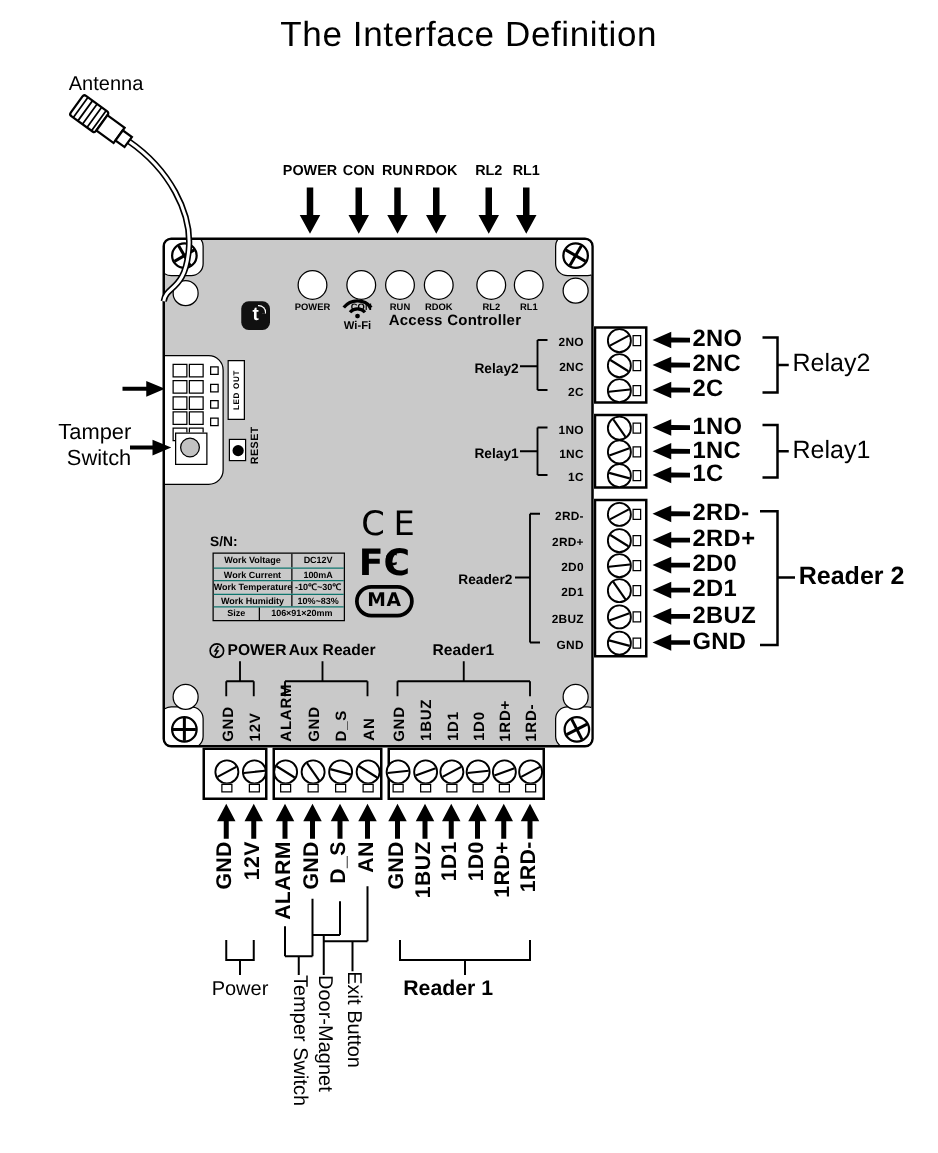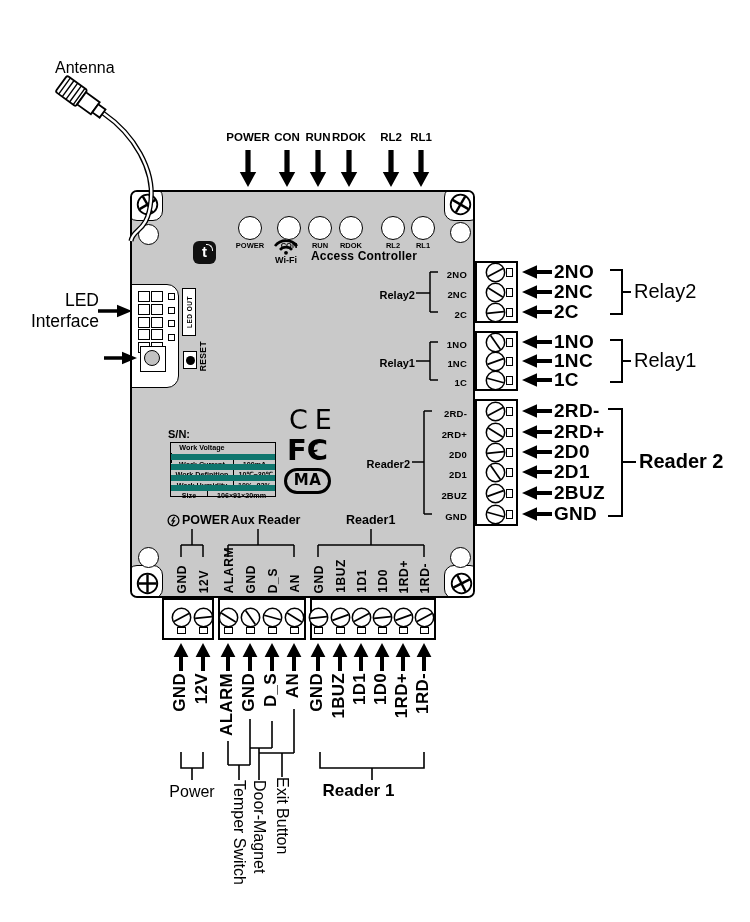--- a/index.html
+++ b/index.html
@@ -25,21 +25,21 @@
   .ledout span{font-size:6.5px;font-weight:700;letter-spacing:.5px}
   .vup{writing-mode:vertical-rl;transform:rotate(180deg)}
   .vdn{writing-mode:vertical-rl}
   .tamper{position:absolute;left:8px;top:154px;width:26px;height:26px;background:#fff;border:1.7px solid #000}
   .tamper i{position:absolute;left:3.2px;top:3.2px;width:16px;height:16px;border-radius:50%;background:#c2c2c2;border:1.5px solid #000;display:block}
   .resetbox{position:absolute;left:51px;top:159px;width:14px;height:18px;background:#fff;border:1.4px solid #000}
   .resetbox i{position:absolute;left:2.2px;top:3.8px;width:9px;height:9px;border-radius:50%;background:#000;display:block}
   .resetlab{position:absolute;left:66px;top:149px;font-size:8.5px;font-weight:700;letter-spacing:.4px}
   .snlab{position:absolute;left:36px;top:236px;font-size:11px;font-weight:700}
   .spec{position:absolute;left:38px;top:250px;width:106px;border:1.3px solid #000}
-  .srow{display:flex;border-top:6px solid #0f766e;height:10.6px}
+  .srow{display:flex;border-top:1px solid #0f766e;height:10.6px}
   .srow:first-child{border-top:none}
   .sc{font-size:7.2px;font-weight:700;text-align:center;line-height:10px;white-space:nowrap}
   .sc.l{width:62px}
   .sc.v{flex:1;border-left:1px solid #000}
   .srow.last .l{width:36px}
   .ce{position:absolute;left:157px;top:212px;font-size:27px;letter-spacing:7px;font-family:"DejaVu Sans",sans-serif}
   .fcc{position:absolute;left:155px;top:241px;font-family:"DejaVu Sans",sans-serif;font-weight:700}
   .fcc .big{font-size:29px}
   .fcc .inner{font-size:14px;margin-left:-20px;vertical-align:8px}
   .ma{position:absolute;left:152px;top:276px;width:47px;height:26px;border:3.2px solid #000;border-radius:13px;text-align:center;font-size:15px;font-weight:700;line-height:19px;letter-spacing:.5px;font-family:"DejaVu Sans",sans-serif}
@@ -56,20 +56,21 @@
   .extb{position:absolute;font-size:17px;font-weight:700;line-height:18px;letter-spacing:.3px;z-index:4}
   .vwire{position:absolute;font-size:16px;line-height:16px;z-index:4}
   .glab{position:absolute;z-index:4;text-align:center}
   .llab{position:absolute;font-size:17.5px;line-height:1.18;text-align:right;z-index:4}
 </style>
 </head>
 <body>
 
 <div class="page" id="page">
 
+  <div class="title">The Interface Definition</div>
   <div class="ant-label">Antenna</div>
 
   <svg id="overlay" width="750" height="922">
 <g>
   <path d="M103 113C135 135 154 170 151 200C148 233 133 228 131 241" fill="none" stroke="#000" stroke-width="5"></path>
   <path d="M103 113C135 135 154 170 151 200C148 233 133 228 131 241" fill="none" stroke="#fff" stroke-width="2.4"></path>
   <g transform="translate(88,103) rotate(36)" fill="#fff" stroke="#000" stroke-width="1.8">
     <rect x="-33" y="-10" width="25" height="20" rx="2"></rect>
     <path d="M-29 -10V10 M-24.5 -10V10 M-20 -10V10 M-15.5 -10V10 M-11 -10V10" fill="none" stroke-width="1.4"></path>
     <rect x="-8" y="-7.5" width="17" height="15"></rect>
@@ -170,30 +171,30 @@
     <div class="tamper">
         <i></i>
       </div>
     <div class="resetbox">
         <i></i>
       </div>
     <div class="resetlab vup">RESET</div>
 
     <div class="snlab">S/N:</div>
     <div class="spec" id="spec">
-        <div class="srow" style="position: relative; flex-direction: column;">
+        <div class="srow" style="position: relative;">
           <div class="sc l" style="position: relative;">Work Voltage</div>
           <div class="sc v" style="position: relative;">DC12V</div>
         </div>
         <div class="srow" style="position: relative;">
           <div class="sc l" style="position: relative;">Work Current</div>
           <div class="sc v" style="position: relative;">100mA</div>
         </div>
         <div class="srow" style="position: relative;">
-          <div class="sc l" style="position: relative;">Work Definition</div>
+          <div class="sc l" style="position: relative;">Work Temperature</div>
           <div class="sc v" style="position: relative;">-10℃~30℃</div>
         </div>
         <div class="srow" style="position: relative;">
           <div class="sc l" style="position: relative;">Work Humidity</div>
           <div class="sc v" style="position: relative;">10%~83%</div>
         </div>
         <div class="srow last" style="position: relative;">
           <div class="sc l" style="position: relative;">Size</div>
           <div class="sc v" style="position: relative;">106×91×20mm</div>
         </div>
@@ -283,23 +284,23 @@
       <div class="obbot vup" style="left: 135px; bottom: 3px; position: absolute;">D_S</div>
       <div class="obbot vup" style="left: 157px; bottom: 3px; position: absolute;">AN</div>
       <div class="obbot vup" style="left: 181px; bottom: 3px; position: absolute;">GND</div>
       <div class="obbot vup" style="left: 203px; bottom: 3px; position: absolute;">1BUZ</div>
       <div class="obbot vup" style="left: 224px; bottom: 3px; position: absolute;">1D1</div>
       <div class="obbot vup" style="left: 245px; bottom: 3px; position: absolute;">1D0</div>
       <div class="obbot vup" style="left: 266px; bottom: 3px; position: absolute;">1RD+</div>
       <div class="obbot vup" style="left: 287px; bottom: 3px; position: absolute;">1RD-</div>
     </div>
 
-  <div class="llab" style="left:0;width:99px;top:290px">
-    <div>LED</div>
-    <div>Interface</div>
+  <div class="llab" style="left:0;width:105px;top:335px">
+    <div>Tamper</div>
+    <div>Switch</div>
   </div>
 
   <div class="grpr" style="left:634px;top:280px">Relay2</div>
   <div class="grpr" style="left:634px;top:349px">Relay1</div>
   <div class="grpr bold" style="left:639px;top:450px">Reader 2</div>
 
   <div class="glab" style="left:166px;top:783px;width:52px;font-size:16px">Power</div>
   <div class="glab" style="left:316px;top:781px;width:85px;font-size:17px;font-weight:700">Reader 1</div>
 
   <div class="vwire vdn" style="left:231px;top:780px">Temper Switch</div>

